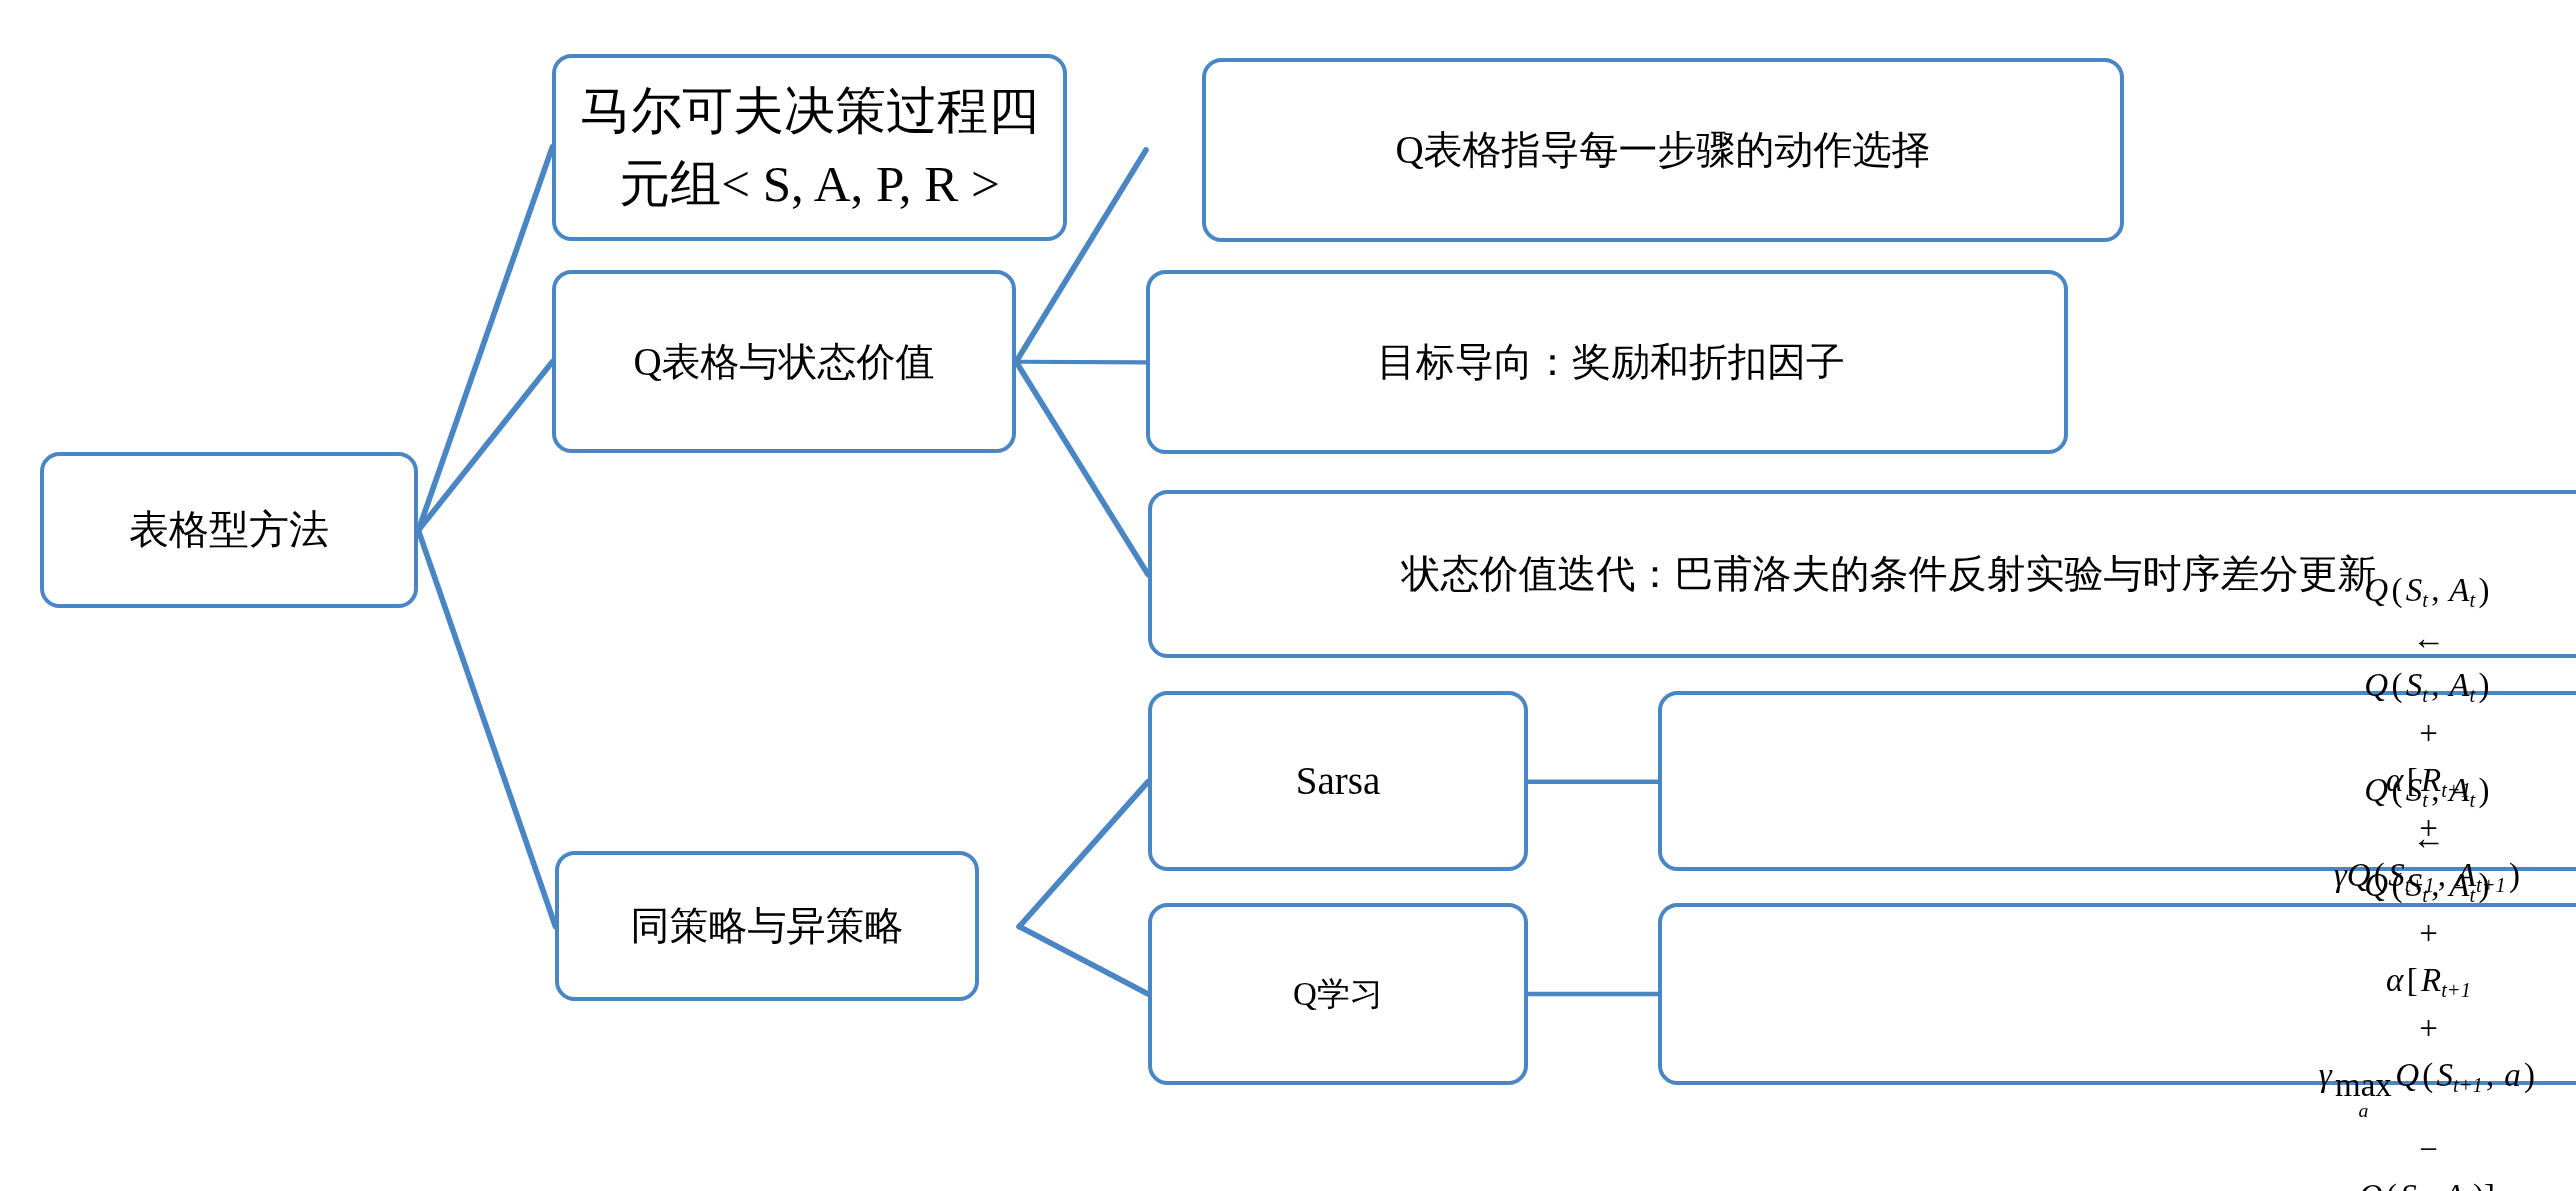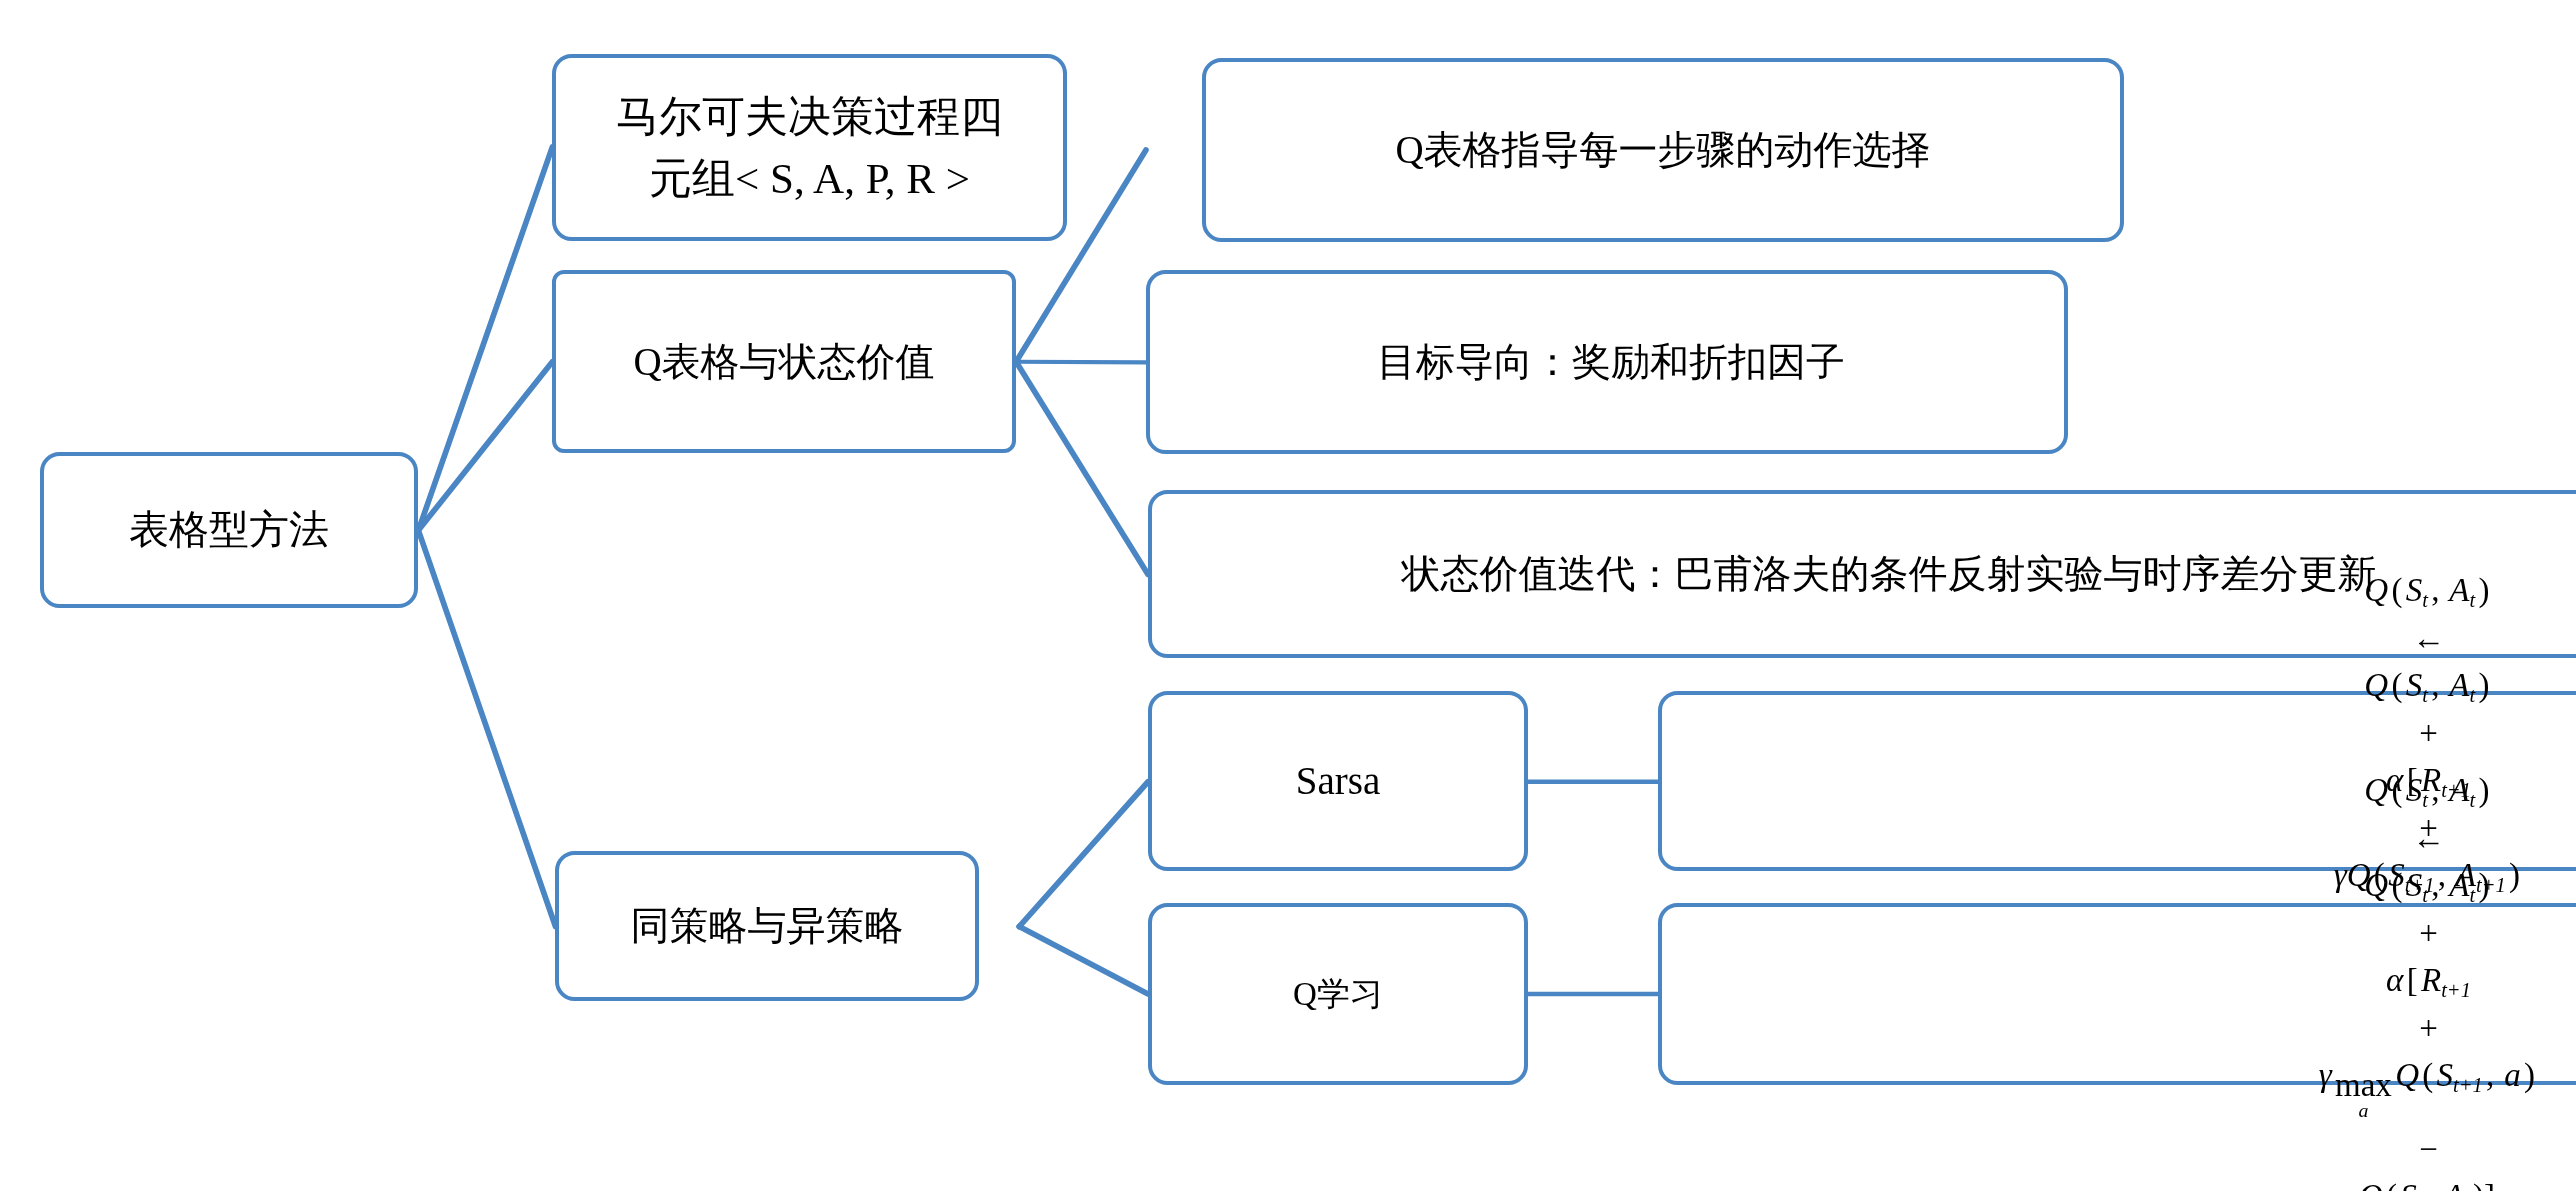--- a/index.html
+++ b/index.html
@@ -29,22 +29,22 @@
     width:100%;
     padding:0 13.4px;
     line-height:1.42;
     white-space:pre-line;
   }
   
   .cjk{font-family:"Liberation Serif","DejaVu Serif",serif;}
 
   
   #n-root        {left:40px;  top:452px;  width:378px;  height:156px;  font-size:40px;}
-  #n-mdp         {left:552px;top:54px;  width:515px; height:187px;  font-size:43px;}
-  #n-qtable      {left:552px;top:270px;  width:464px;  height:183px;  font-size:39px;border-radius:12px;}
+  #n-mdp         {left:552px;top:54px;  width:515px; height:187px;  font-size:51px;}
+  #n-qtable      {left:552px;top:270px;  width:464px;  height:183px;  font-size:39px;}
   #n-policy      {left:555px;top:851px; width:424px;  height:150px;  font-size:39px;}
 
   #n-leaf1       {left:1202px;top:58px;  width:922px; height:184px;  font-size:39px;}
   #n-leaf2       {left:1146px;top:270px;  width:922px; height:184px;  font-size:39px;padding-left:8px;}
   #n-leaf3       {left:1148px;top:490px;  width:1482px; height:168px;  font-size:39px;}
 
   #n-sarsa       {left:1148px;top:691px; width:380px;  height:180px;  font-size:39px;}
   #n-qlearn      {left:1148px;top:903px; width:380px;  height:182px;  font-size:33px;}
 
   #n-f-sarsa     {left:1658px;top:691px; width:1541px; height:180px;  font-size:33px;}

